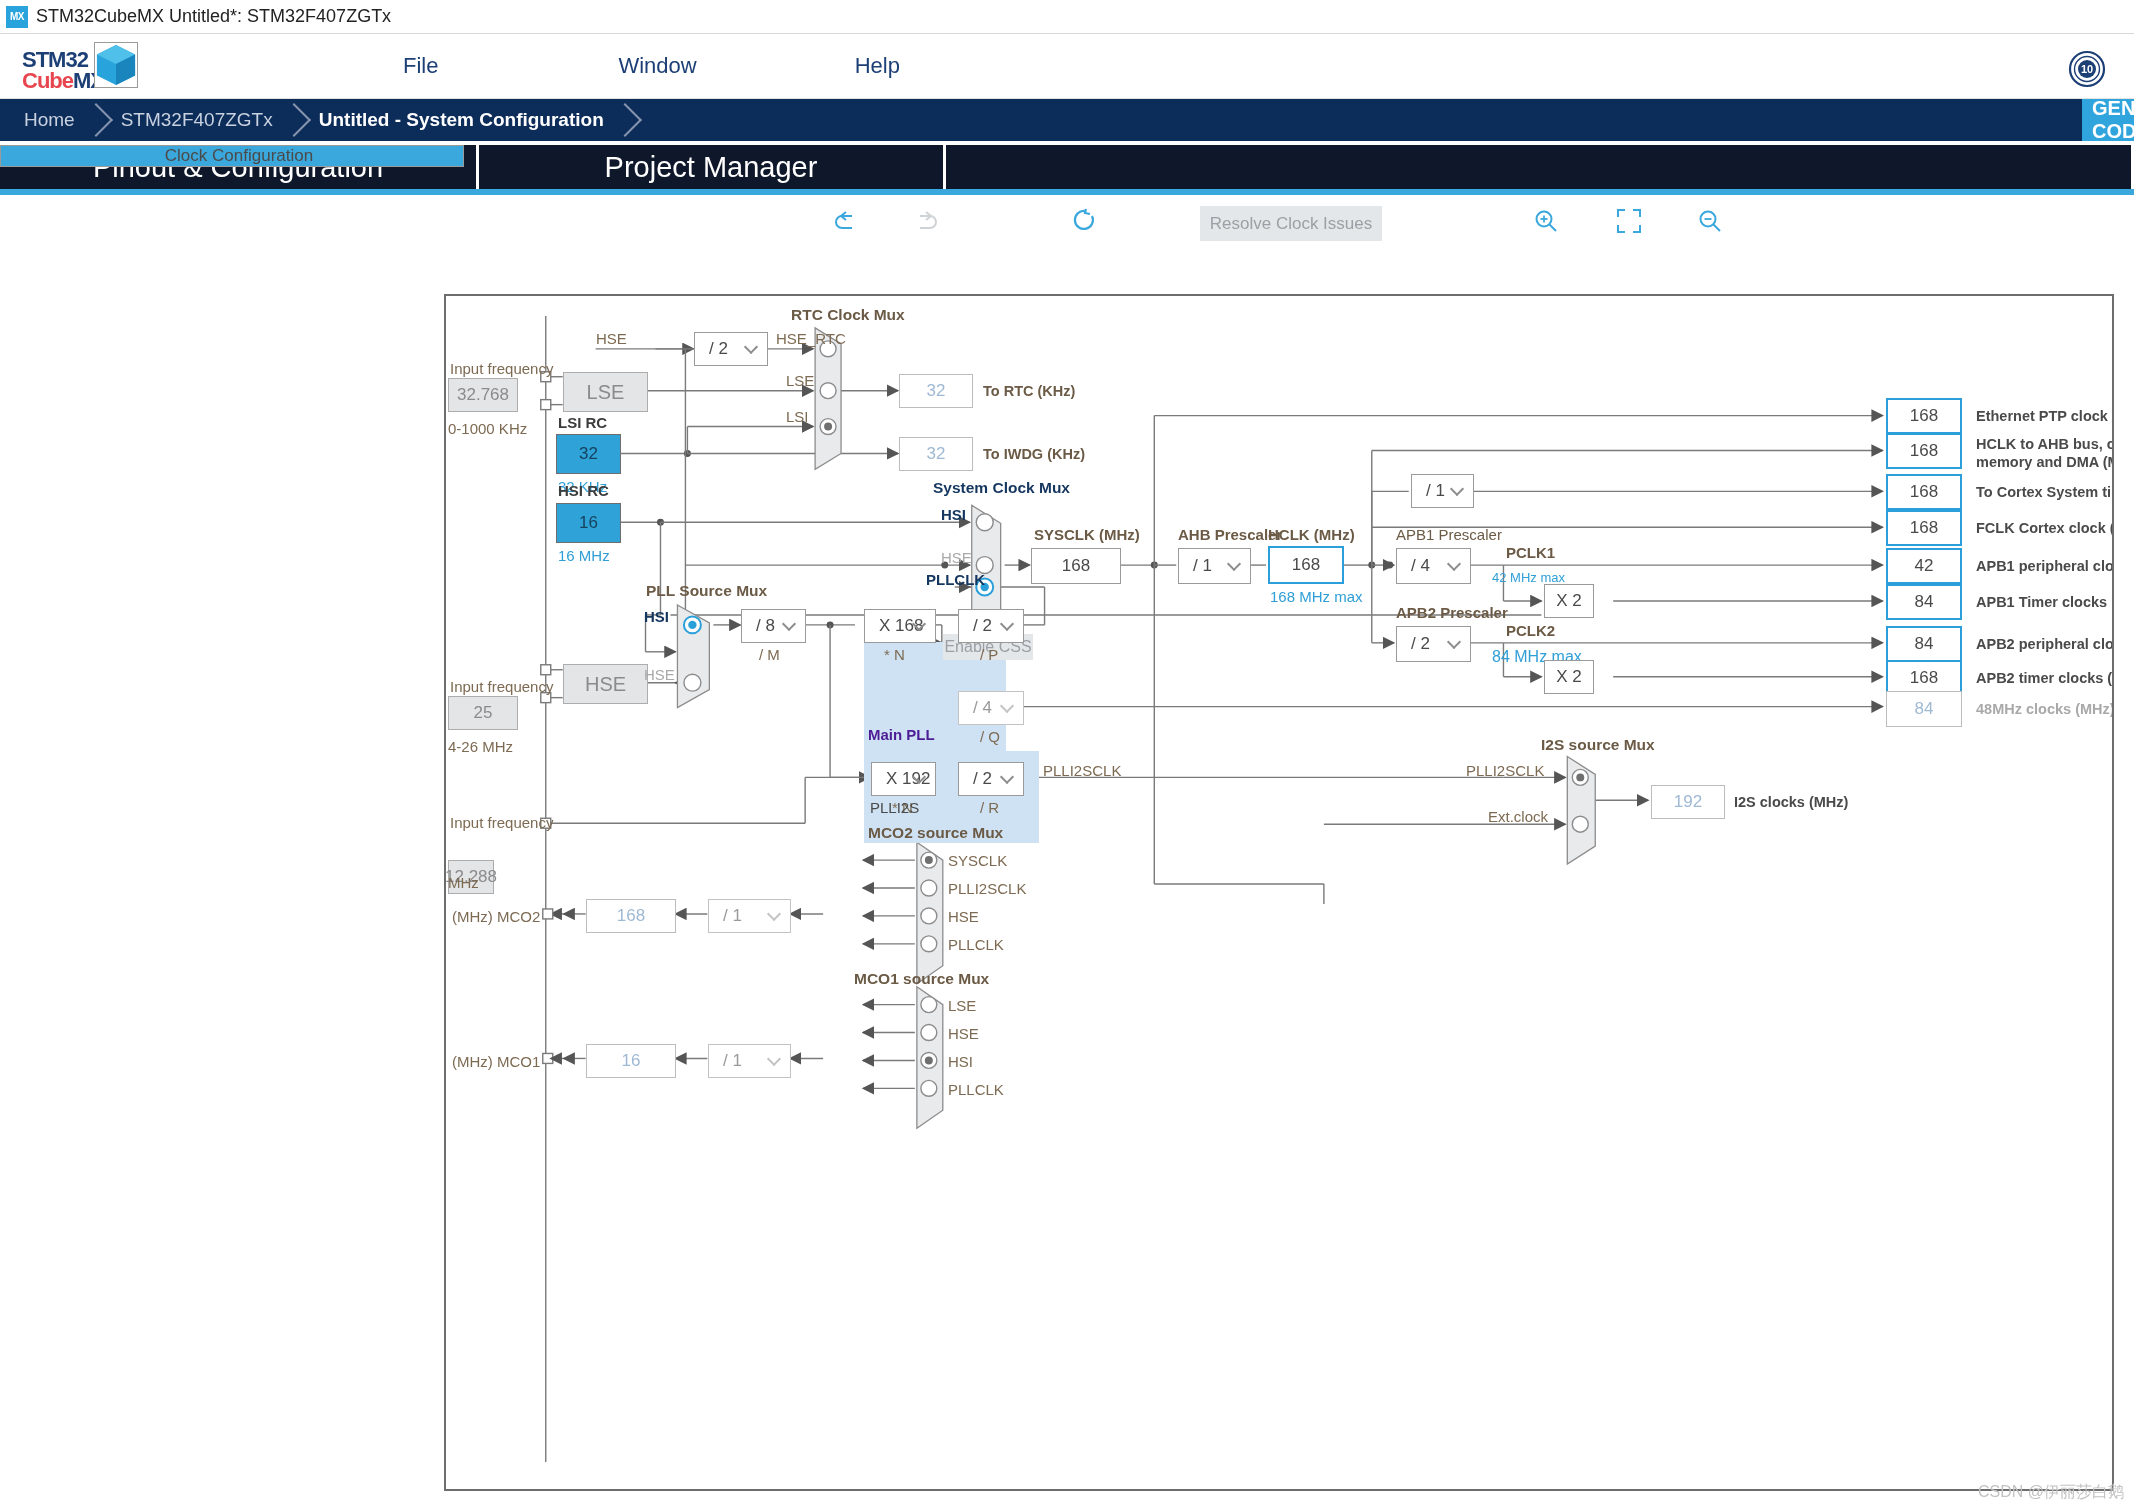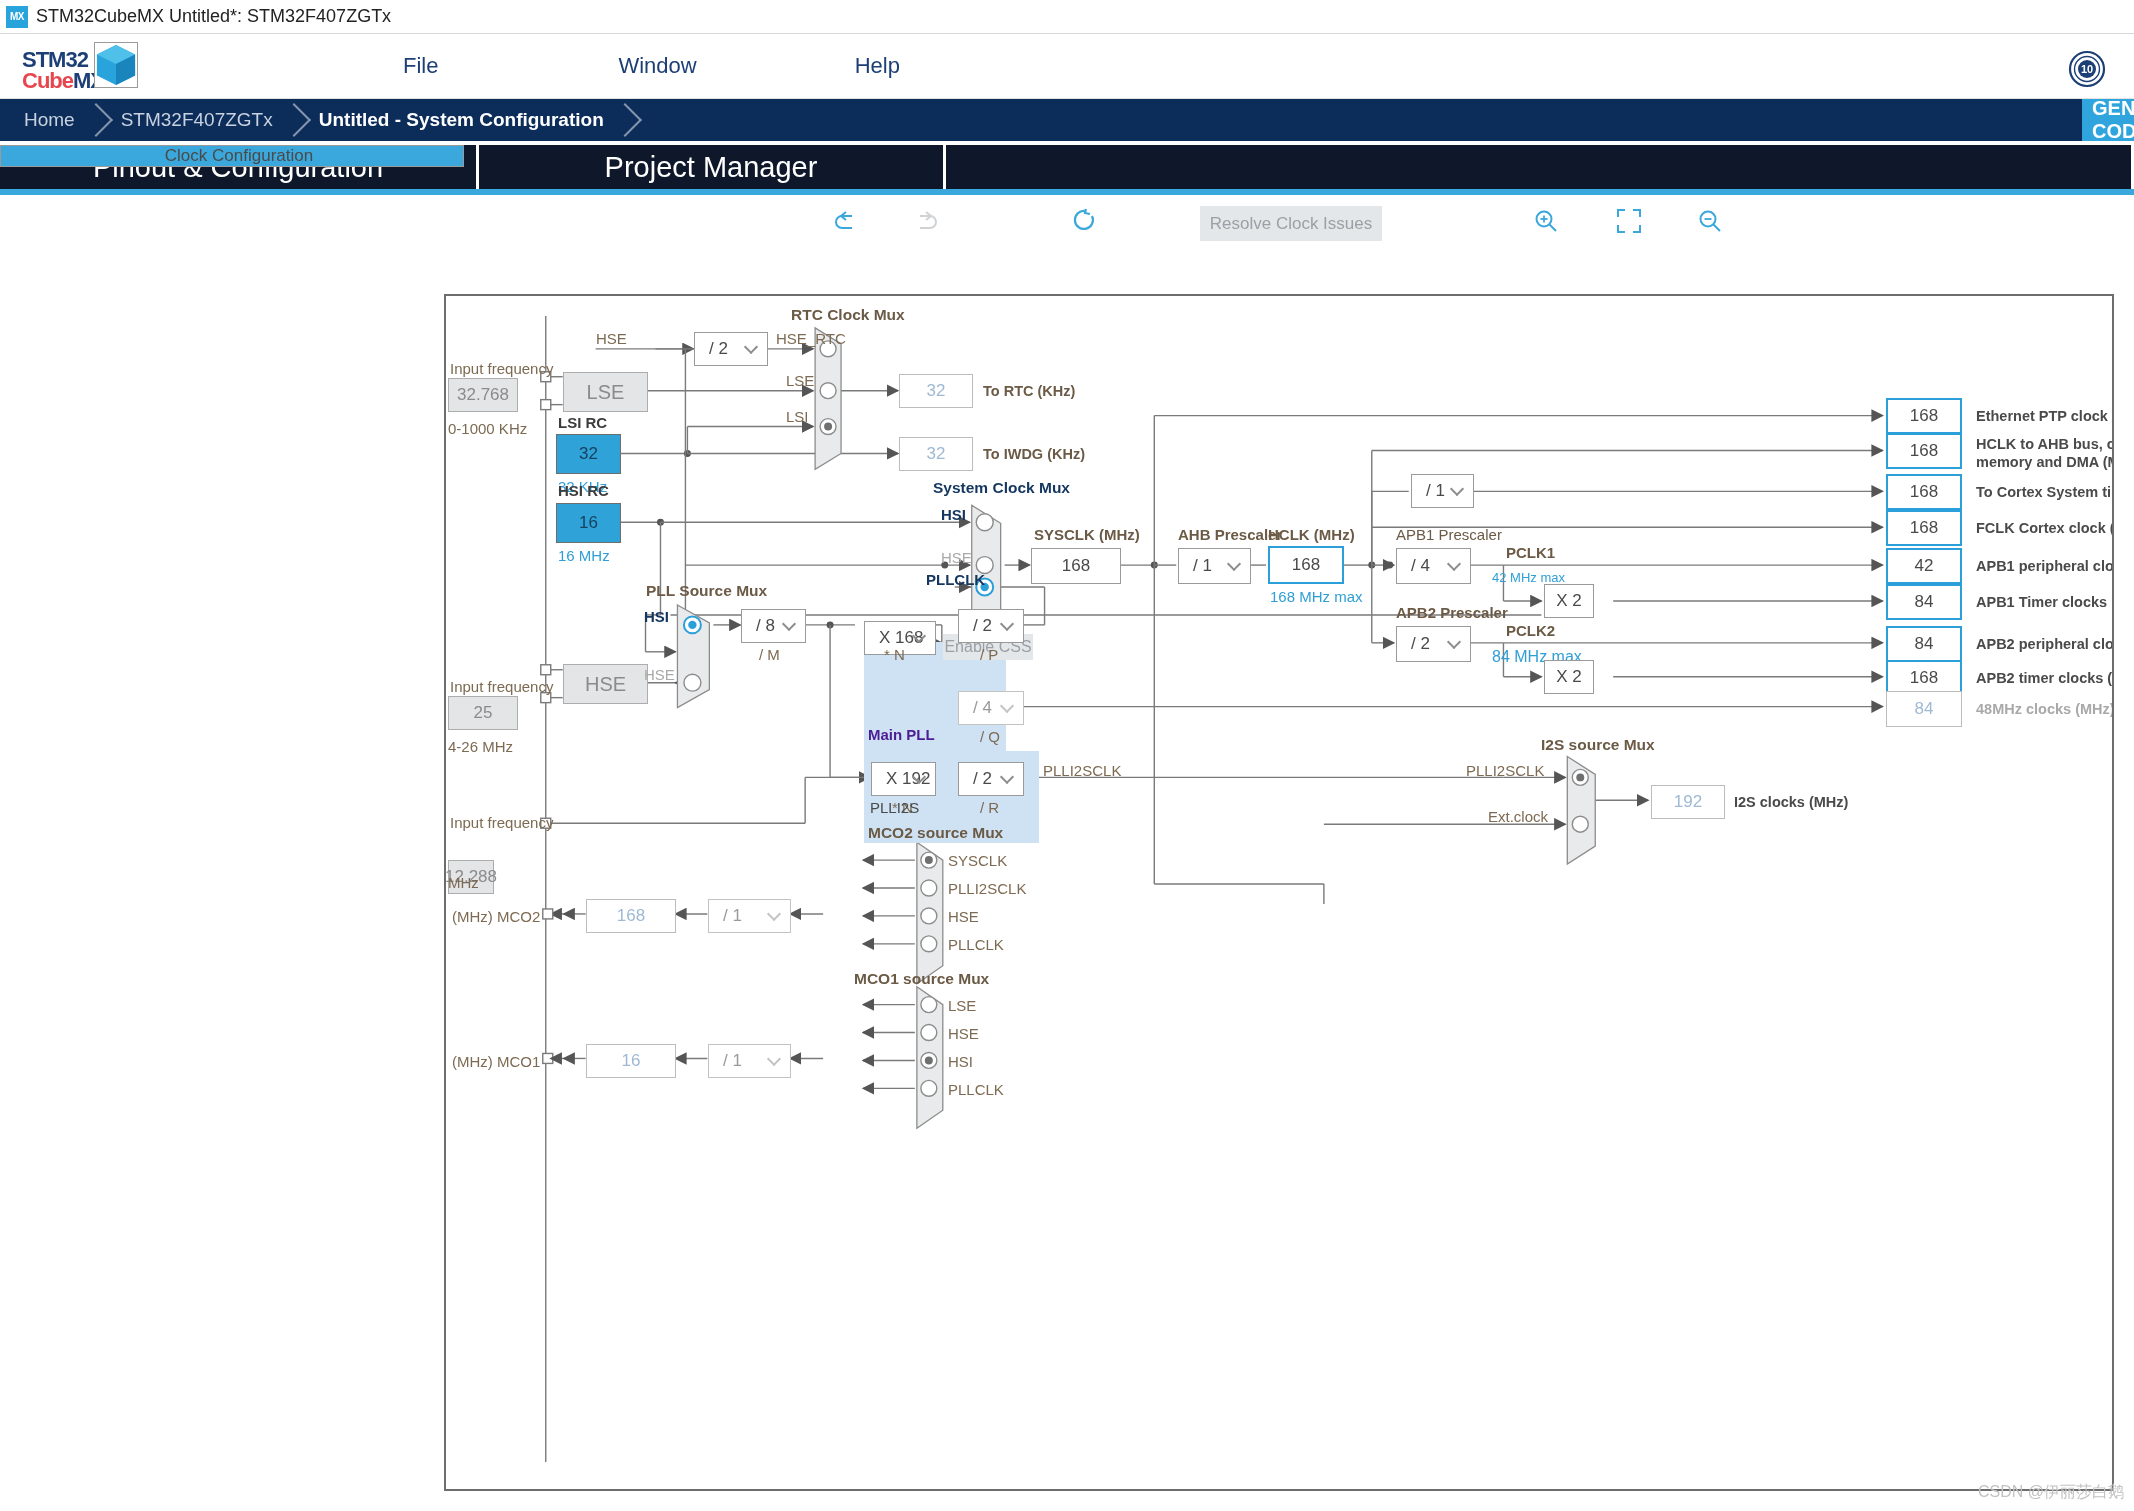--- a/index.html
+++ b/index.html
@@ -502,21 +502,21 @@
       <div class="lbl muxtitle" style="left:200px;top:286px;color:#6b5a45;">PLL Source Mux</div>
       <div class="lbl navy" style="left:198px;top:312px;">HSI</div>
       <div class="lbl grey" style="left:198px;top:370px;">HSE</div>
 
       <div class="sel" style="left:295px;top:313px;width:65px;height:34px;">
           <span>/ 8</span>
           <span class="chev"></span>
         </div>
       <div class="lbl" style="left:313px;top:350px;">/ M</div>
 
-      <div class="sel" style="left:418px;top:313px;width:72px;height:34px;margin-top:12px;">
+      <div class="sel" style="left:418px;top:313px;width:72px;height:34px;">
           <span>X 168</span>
           <span class="chev"></span>
         </div>
       <div class="lbl" style="left:438px;top:350px;">* N</div>
 
       <div class="sel" style="left:512px;top:313px;width:66px;height:34px;">
           <span>/ 2</span>
           <span class="chev"></span>
         </div>
       <div class="lbl" style="left:534px;top:350px;">/ P</div>

